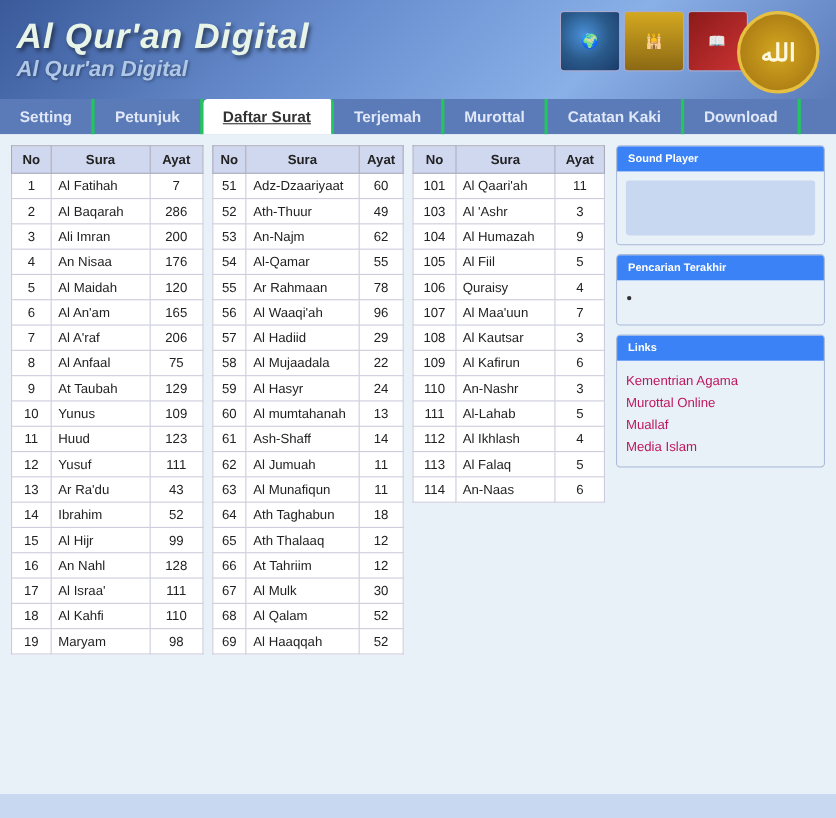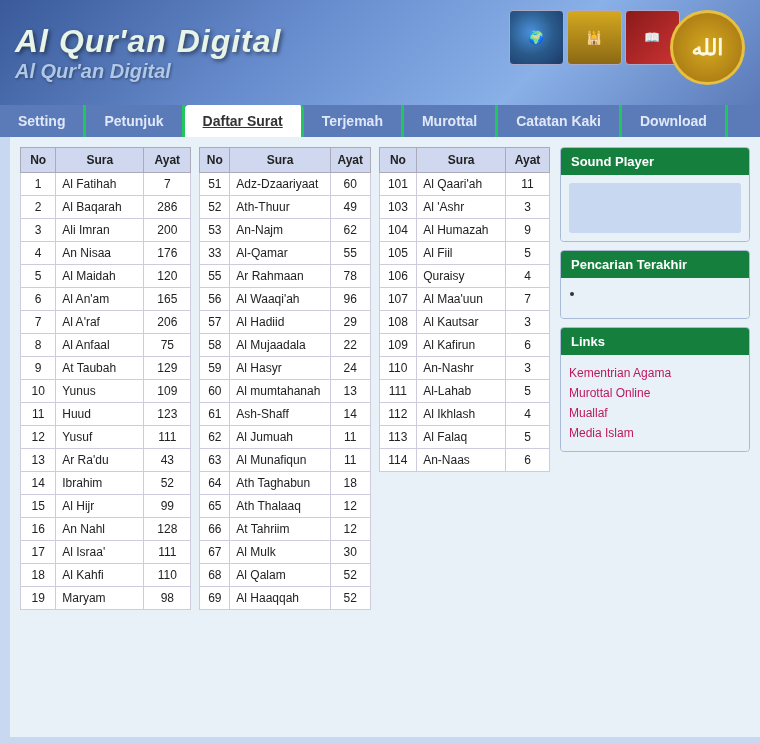--- a/index.html
+++ b/index.html
@@ -1,21 +1,21 @@
 <!DOCTYPE html>
 <html><head>
   <meta charset="utf-8">
   <style>
     * { margin: 0; padding: 0; box-sizing: border-box; }
     body { font-family: Arial, sans-serif; font-size: 13px; background: #c8d8f0; width: 760px; }
 
     
     .header {
       background: linear-gradient(135deg, #3a5a9a 0%, #6a8fd0 40%, #8ab0e8 70%, #5a7ab8 100%);
-      height: 105px;
+      height: 90px;
       display: flex;
       align-items: center;
       padding: 10px 15px;
       position: relative;
       overflow: hidden;
     }
     .header-logo {
       display: flex;
       flex-direction: column;
       z-index: 2;
@@ -102,21 +102,20 @@
       text-decoration: underline;
     }
 
     
     .main-content {
       display: flex;
       background: #e8f0f8;
       padding: 10px;
       gap: 10px;
       min-height: 600px;
-      margin-left: 10px;
     }
 
     
     .tables-area {
       display: flex;
       gap: 8px;
       flex: 1;
     }
 
     .sura-table {
@@ -153,24 +152,24 @@
       flex-direction: column;
       gap: 8px;
     }
     .sidebar-section {
       background: #d0daf0;
       border: 1px solid #aabbd8;
       border-radius: 4px;
       overflow: hidden;
     }
     .sidebar-section-title {
-      background: #15803d;
+      background: #3b82f6;
       color: white;
       font-weight: bold;
-      font-size: 13px;
+      font-size: 10px;
       padding: 6px 10px;
     }
     .sidebar-section-body {
       padding: 8px;
       min-height: 40px;
       background: #e8f0f8;
     }
     .sound-player-area {
       background: #c8d8f0;
       height: 50px;
@@ -347,21 +346,21 @@
             <td>52</td>
             <td class="sura-name">Ath-Thuur</td>
             <td>49</td>
           </tr>
           <tr>
             <td>53</td>
             <td class="sura-name">An-Najm</td>
             <td>62</td>
           </tr>
           <tr>
-            <td>33</td>
+            <td>54</td>
             <td class="sura-name">Al-Qamar</td>
             <td>55</td>
           </tr>
           <tr>
             <td>55</td>
             <td class="sura-name">Ar Rahmaan</td>
             <td>78</td>
           </tr>
           <tr>
             <td>56</td>

